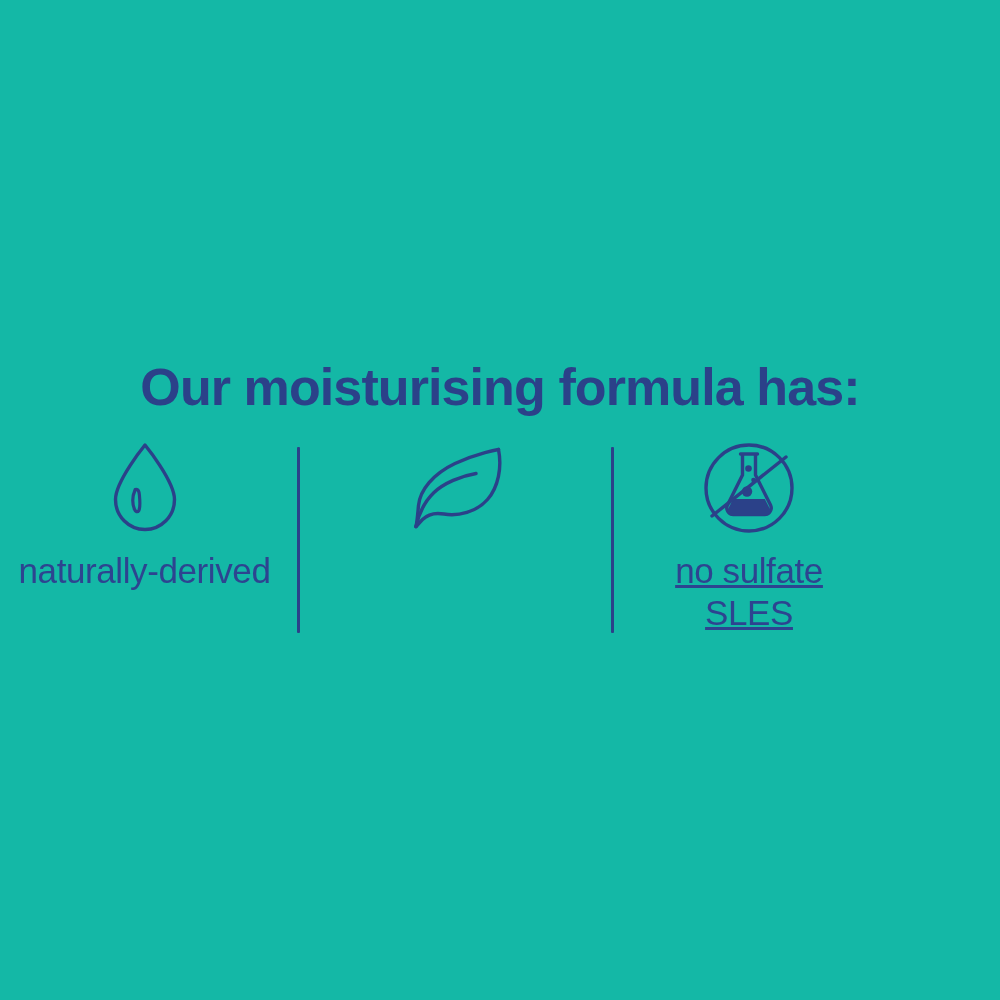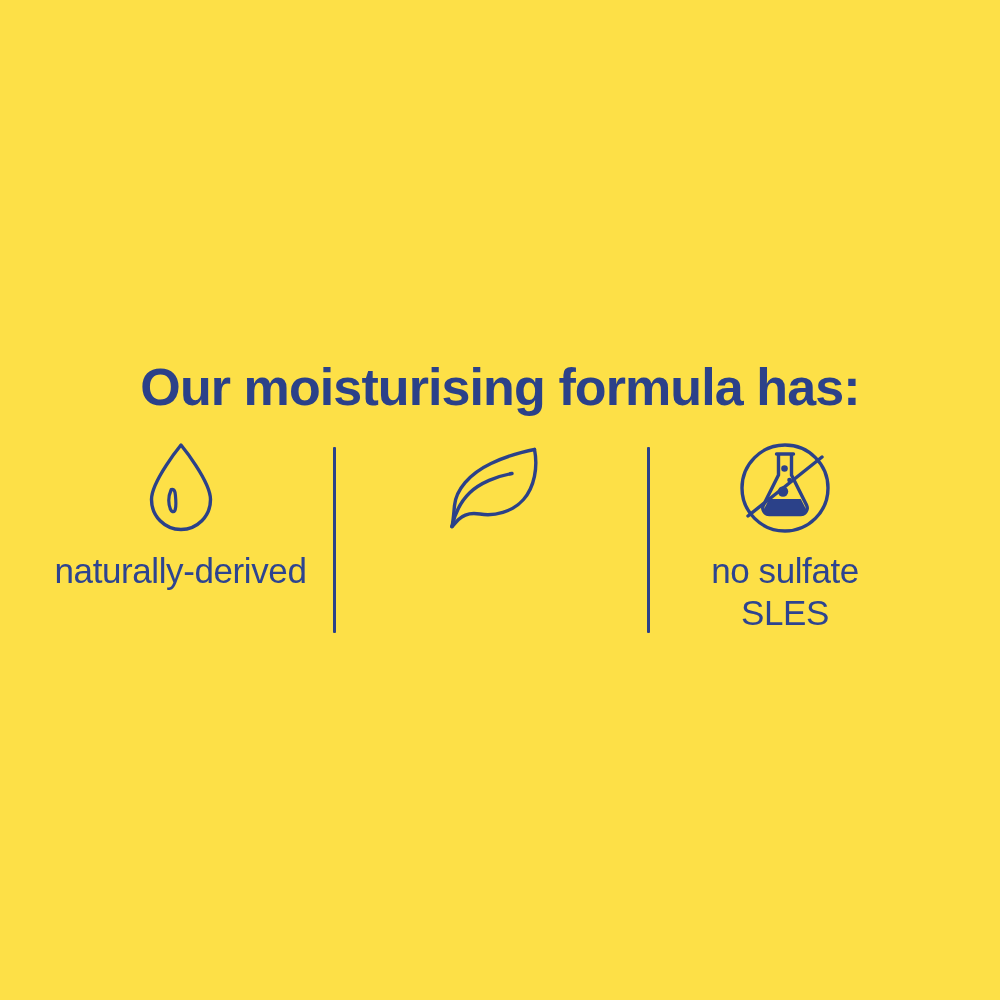--- a/index.html
+++ b/index.html
@@ -13,21 +13,21 @@
     height: 1000px;
     overflow: hidden;
     font-family: "Liberation Sans", sans-serif;
     -webkit-font-smoothing: antialiased;
   }
 
   .stage {
     position: relative;
     width: 1000px;
     height: 1000px;
-    background: #fde047;
+    background: #14b8a6;
   }
 
   
   .headline {
     position: absolute;
     left: 0;
     top: 358px;
     width: 1000px;
     text-align: center;
     font-family: "Liberation Sans", sans-serif;
@@ -43,21 +43,20 @@
   .features {
     position: absolute;
     left: 0;
     top: 440px;
     width: 876px;
     height: 200px;
     display: flex;
     flex-direction: row;
     align-items: flex-start;
     justify-content: center;
-    padding-left: 36px;
   }
 
   .feature {
     position: relative;
     display: flex;
     flex-direction: column;
     align-items: center;
     text-align: center;
   }
   .feature-0 { width: 330px; }
@@ -86,21 +85,21 @@
   .feature-label {
     margin-top: 14px;
     font-family: "Liberation Sans", sans-serif;
     font-weight: 400;
     font-size: 35px;
     line-height: 42px;
     letter-spacing: -0.4px;
     color: #2D4490;
     max-width: 330px;
   }
-  .feature-2 .feature-label { max-width: 290px; }
+  .feature-2 .feature-label { max-width: 290px; text-decoration: underline; }
 </style>
 </head>
 <body>
 
 <div class="stage">
 
   <div class="headline">Our moisturising formula has:</div>
 
   <div class="features">
 

